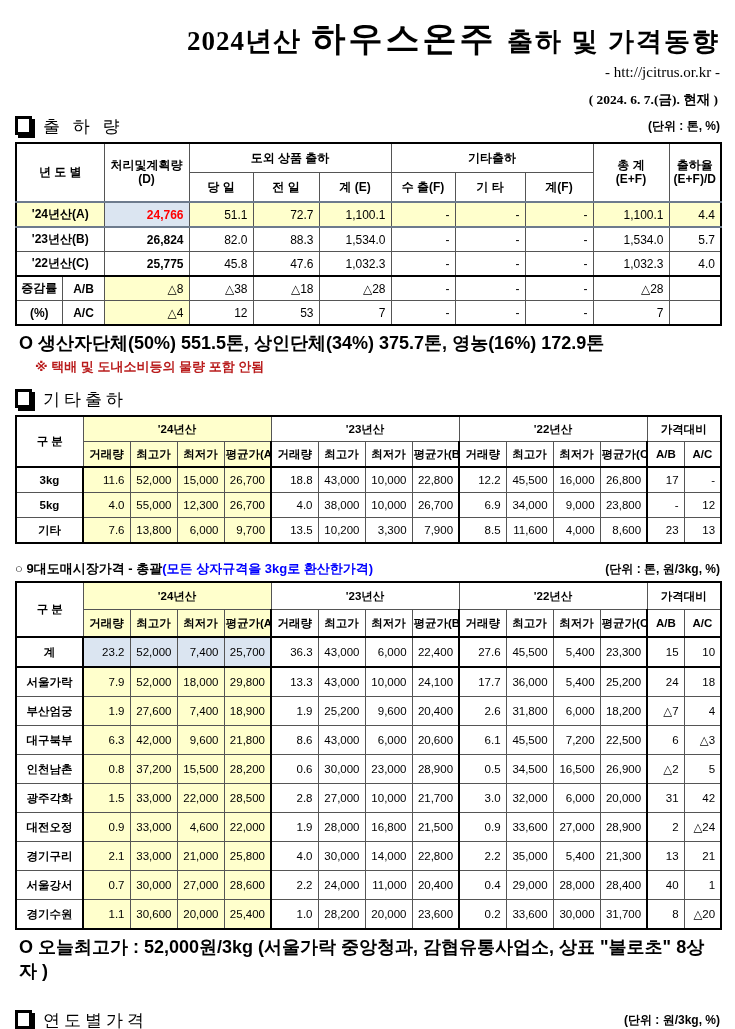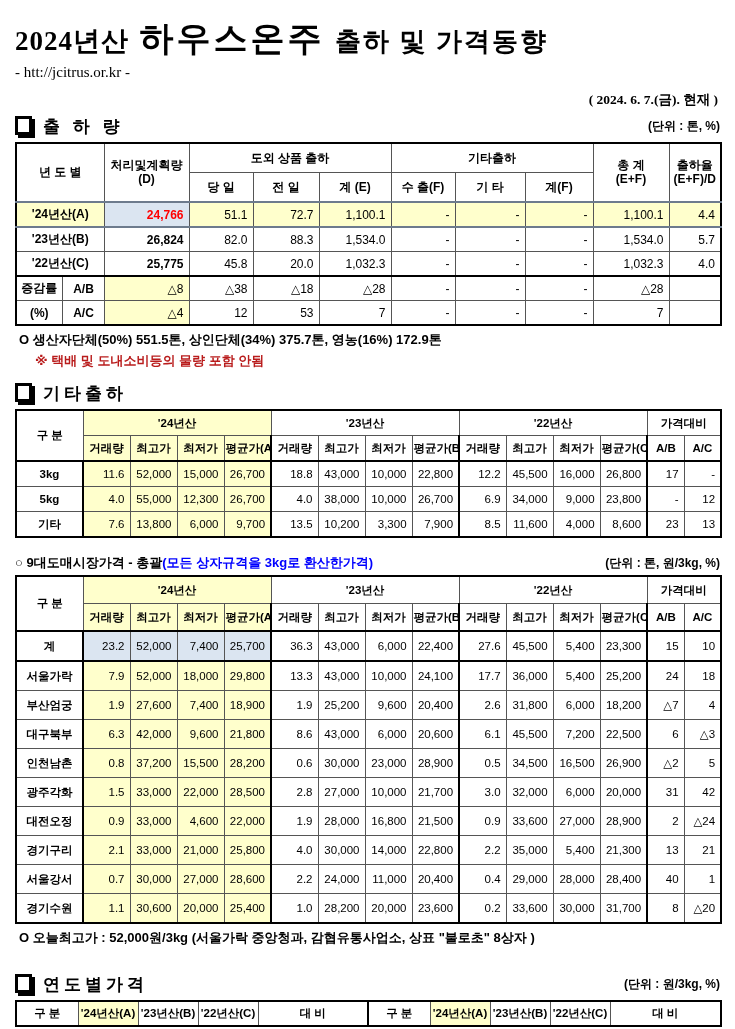--- a/index.html
+++ b/index.html
@@ -4,31 +4,31 @@
 <style>
   html,body{margin:0;padding:0;background:#fff;}
   body{
     width:735px;height:1029px;overflow:hidden;
     font-family:"Liberation Sans","DejaVu Sans",sans-serif;
     color:#000;position:relative;
   }
   .page{padding:10px 15px 0 15px;}
 
   
-  .title-block{text-align:left;margin-top:6px;}
+  .title-block{text-align:right;margin-top:6px;}
   .title-line{white-space:nowrap;}
   .title-year{font-family:"Liberation Serif","DejaVu Serif",serif;font-size:27px;font-weight:600;letter-spacing:1px;}
   .title-product{font-size:34px;font-weight:900;letter-spacing:3px;margin:0 6px;}
   .title-suffix{font-family:"Liberation Serif","DejaVu Serif",serif;font-size:26px;font-weight:700;letter-spacing:2px;}
   .title-url{font-family:"Liberation Serif","DejaVu Serif",serif;font-size:15px;margin-top:2px;}
   .date-line{text-align:right;font-family:"Liberation Serif","DejaVu Serif",serif;font-size:13.5px;font-weight:600;margin:10px 2px 2px 0;}
 
   
   .sec-head{display:flex;align-items:center;justify-content:space-between;margin:6px 0 4px 0;}
-  .sec-title{display:flex;align-items:center;font-size:17px;font-weight:700;letter-spacing:4px;}
+  .sec-title{display:flex;align-items:center;font-size:17px;font-weight:400;letter-spacing:4px;}
   .sq-icon{display:inline-block;width:11px;height:13px;background:#fff;border:3px solid #000;box-shadow:3px 3px 0 0 #000;margin-right:11px;margin-bottom:3px;}
   .unit{font-size:12px;font-weight:600;}
   .subline{display:flex;align-items:flex-end;justify-content:space-between;margin:4px 0 3px 0;}
   .subtitle{font-size:13px;font-weight:800;}
   .subtitle .blue{color:#0000ff;}
 
   
   table{border-collapse:collapse;table-layout:fixed;width:705px;border:2px solid #000;}
   th,td{border:1px solid #555;overflow:hidden;white-space:nowrap;}
   th{font-weight:700;text-align:center;}
@@ -65,21 +65,21 @@
   #t2 tr.sub th:nth-child(5),#t2 tr.sub th:nth-child(9),#t2 tr.sub th:nth-child(13),
   #t3 tr.sub th:nth-child(5),#t3 tr.sub th:nth-child(9),#t3 tr.sub th:nth-child(13){border-left:2px solid #000;}
   #t2 tbody td:nth-child(15),#t3 tbody td:nth-child(15){border-left:1px dotted #555;}
 
   
   #t4{font-size:12px;}
   #t4 thead th{height:21px;font-size:11.5px;}
   #t4 .half-split{border-left:2px solid #000;}
 
   
-  .note{font-size:13px;margin:5px 0 0 4px;font-weight:600;}
+  .note{font-size:18px;margin:5px 0 0 4px;font-weight:600;}
   .note-red{color:#b91c1c;font-size:13px;font-weight:700;margin:3px 0 0 20px;}
   .gap-s{height:6px;}.gap-m{height:12px;}.gap-l{height:20px;}
 </style>
 </head>
 <body>
 
 <div class="page">
 
   <div class="title-block">
     <div class="title-line">
@@ -153,21 +153,21 @@
           <td>-</td>
           <td>-</td>
           <td>-</td>
           <td>1,534.0</td>
           <td>5.7</td>
         </tr>
         <tr class="r2">
           <th colspan="2">'22년산(C)</th>
           <td>25,775</td>
           <td>45.8</td>
-          <td>20.0</td>
+          <td>47.6</td>
           <td>1,032.3</td>
           <td>-</td>
           <td>-</td>
           <td>-</td>
           <td>1,032.3</td>
           <td>4.0</td>
         </tr>
       </tbody>
     <tbody class="chg">
         <tr class="r0">

